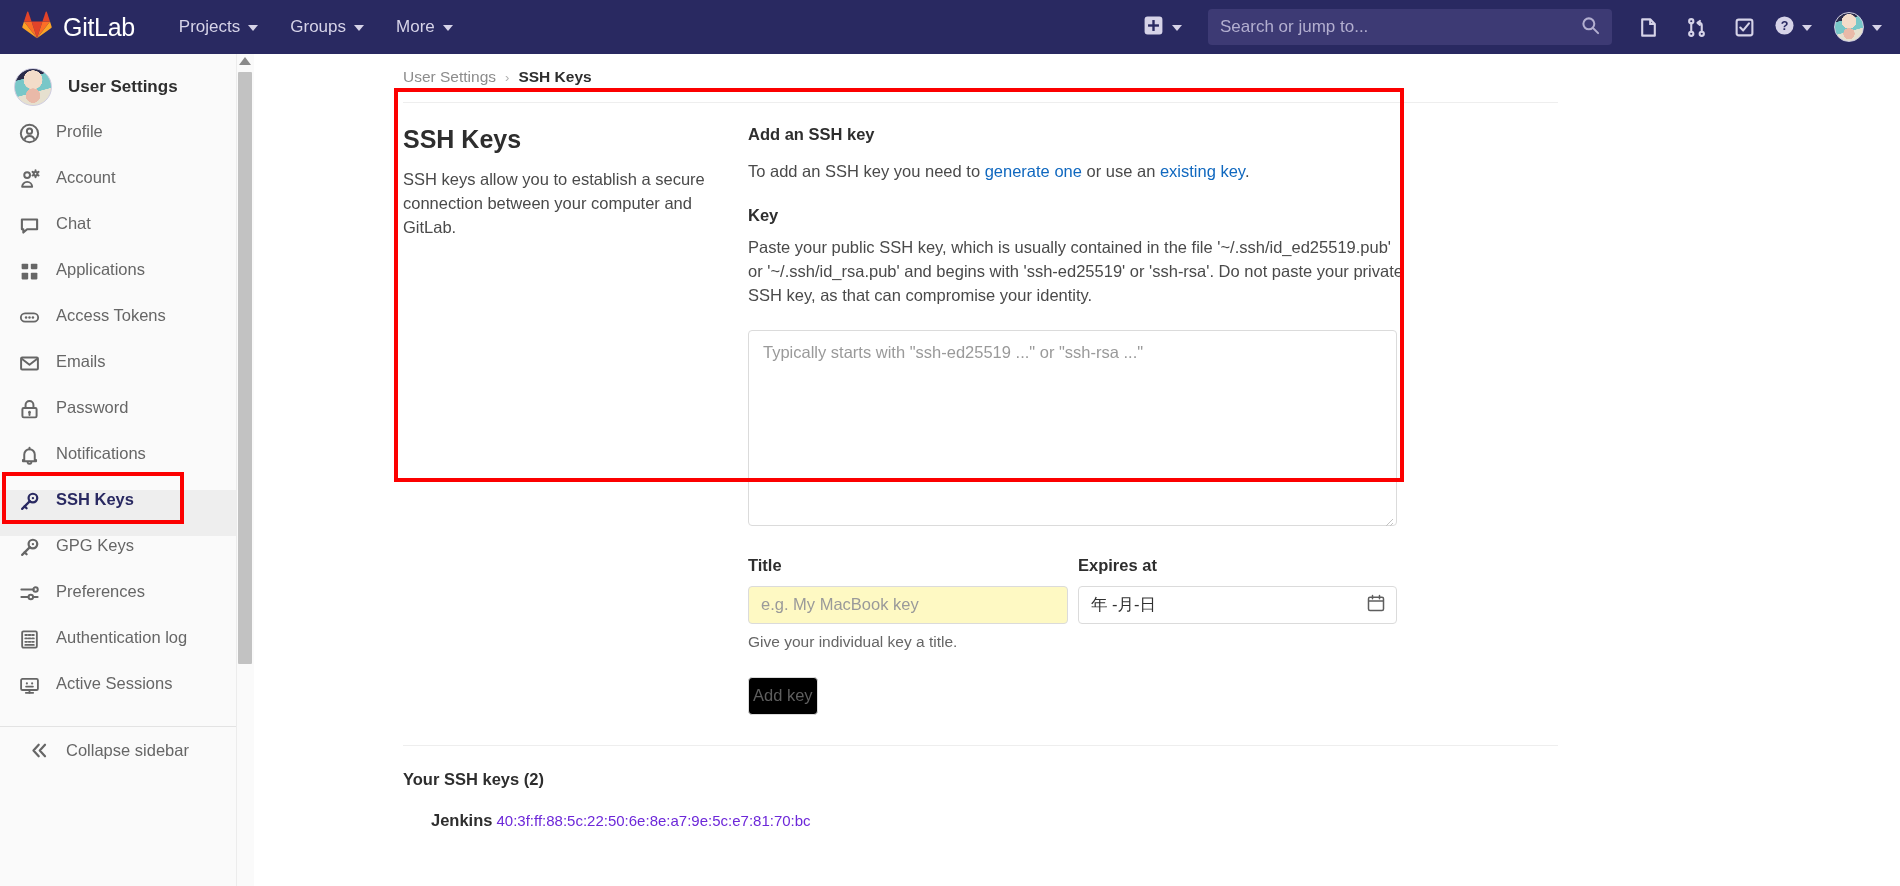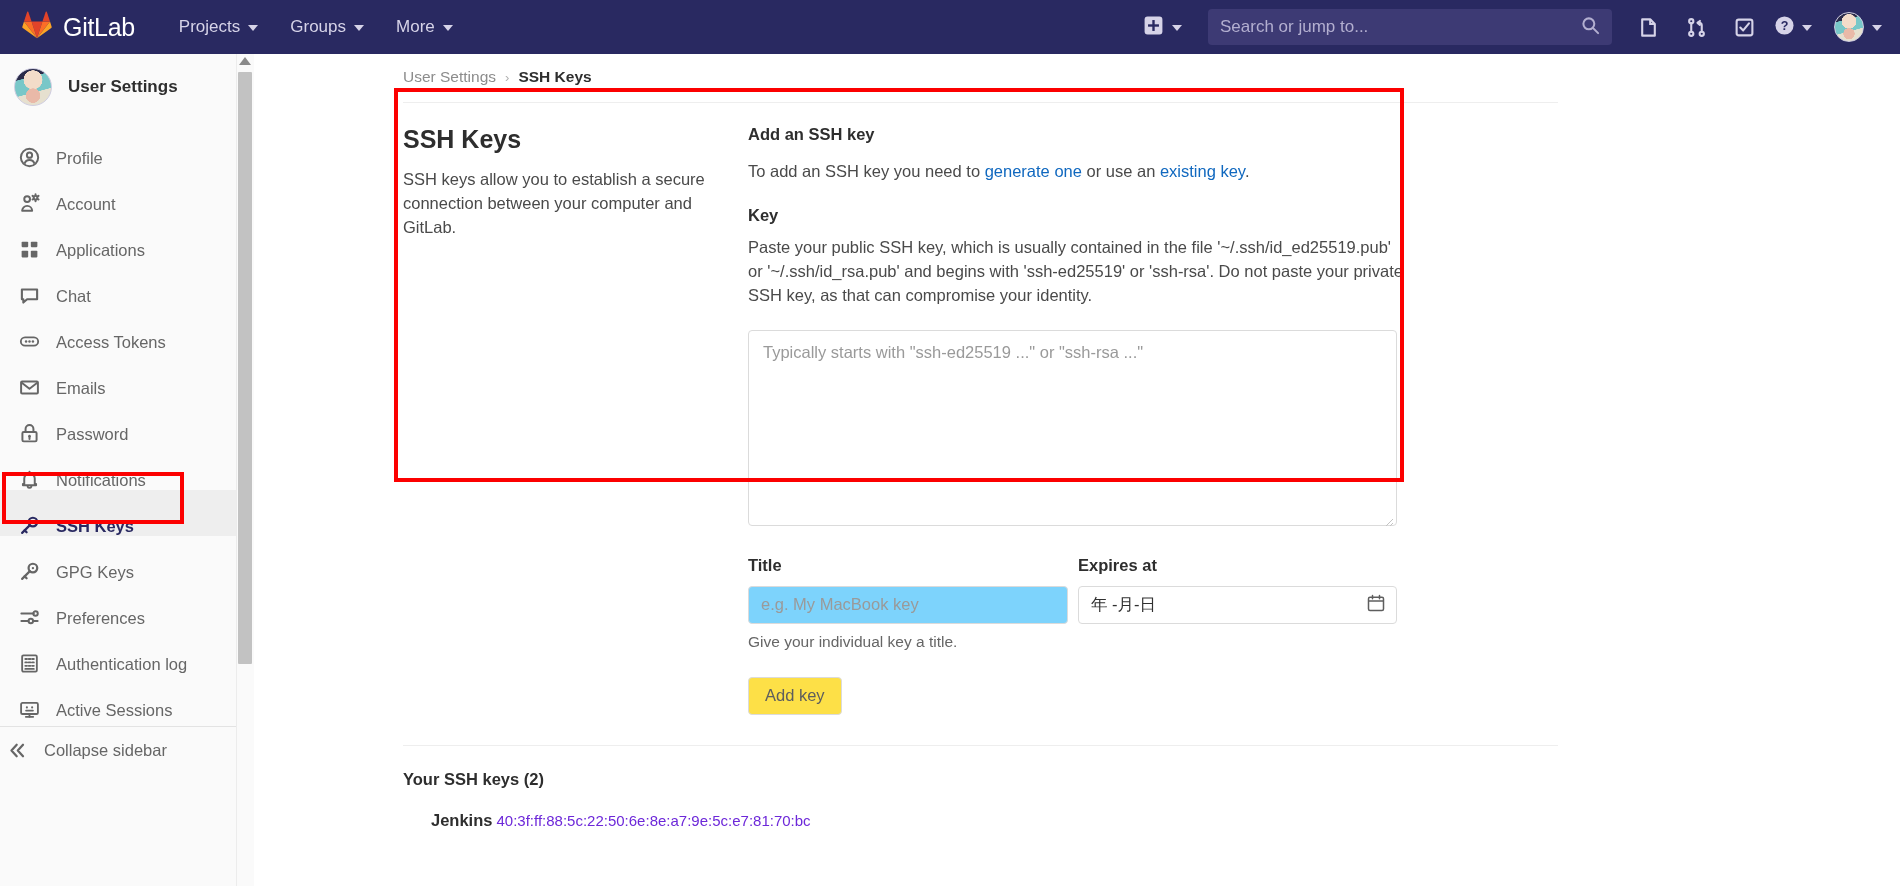--- a/index.html
+++ b/index.html
@@ -54,29 +54,29 @@
   .sidebar {
     position:absolute; left:0; top:54px; width:254px; height:832px;
     background:#fafafa; border-right:1px solid #e3e3e3;
     overflow:hidden;
   }
   .sb-header { display:flex; align-items:center; gap:16px; padding:14px 0 14px 14px; cursor:pointer; }
   .sb-header .avatar-img { width:38px; height:38px; }
   .sb-title { font-size:17px; font-weight:700; color:#2e2e2e; }
   .sb-list { padding-top:2px; }
   .sb-item {
-    display:flex; align-items:flex-end; gap:16px;
+    display:flex; align-items:flex-start; gap:16px;
     height:46px; padding-left:18px; color:#666; font-size:16.5px; cursor:pointer;
     position:relative;
   }
   .sb-item.active { background:#eeeeee; color:#292961; font-weight:700; }
   .sb-item.active .sb-ic { color:#292961; }
   .sb-ic { width:22px; height:22px; display:flex; align-items:center; justify-content:center; color:#666; flex:none; }
   .sb-sep { height:1px; background:#e3e3e3; margin:6px 0 0 0; }
-  .sb-collapse { display:flex; align-items:center; gap:16px; height:46px; padding-left:6px;
+  .sb-collapse { display:flex; align-items:center; gap:16px; height:46px; padding-left:28px;
     color:#666; font-size:16.5px; cursor:pointer; }
 
   
   .sb-scroll-track {
     position:absolute; right:0; top:54px; width:18px; height:832px;
     background:#fafafa; border-left:1px solid #ececec;
   }
   .sb-scroll-up {
     position:absolute; right:3px; top:3px; width:0; height:0;
     border-left:6px solid transparent; border-right:6px solid transparent;
@@ -116,32 +116,32 @@
   .ta::placeholder { color:#9a9a9a; }
   .ta-wrap { position:relative; width:649px; }
   .ta-grip { position:absolute; right:3px; bottom:3px; width:12px; height:12px; pointer-events:none; }
 
   .fields { display:flex; gap:10px; margin-top:26px; width:649px; }
   .f-title { width:320px; }
   .f-exp { width:319px; }
   .inp {
     width:100%; height:38px; border:1px solid #dbdbdb; border-radius:4px;
     padding:0 12px; font-size:16.5px; color:#303030; outline:none;
-    font-family:"Liberation Sans", sans-serif; background:#7dd3fc;
+    font-family:"Liberation Sans", sans-serif; background:#fef9c3;
   }
   .inp::placeholder { color:#9a9a9a; }
   .date-inp { display:flex; align-items:center; justify-content:space-between;
     width:100%; height:38px; border:1px solid #dbdbdb; border-radius:4px;
     padding:0 10px 0 12px; background:#fff; cursor:text; }
   .date-val { font-size:16.5px; color:#303030; }
   .helper { font-size:15.5px; color:#666; margin:9px 0 0 0; }
 
   .btn-add {
-    margin-top:26px; height:38px; padding:0 16px;
-    background:#fde047; border:1px solid #dbdbdb; border-radius:4px;
+    margin-top:26px; height:38px; padding:0 4px;
+    background:#000000; border:1px solid #dbdbdb; border-radius:4px;
     font-size:16.5px; color:#5e5e5e; cursor:pointer;
     font-family:"Liberation Sans", sans-serif;
   }
 
   .hr-bottom { height:1px; background:#eee; width:1155px; margin:30px 0 0 0; }
   .keys-title { font-size:16.5px; font-weight:700; color:#2e2e2e; margin:24px 0 0 0; }
   .key-row { display:flex; align-items:baseline; gap:4px; margin:22px 0 0 28px; }
   .key-name { font-size:16.5px; font-weight:700; color:#2e2e2e; }
   .key-fp { font-size:15px; color:#6d28d9; font-family:"Liberation Sans", sans-serif; }
 
@@ -279,37 +279,37 @@
             <path d="M2.4 13.6 a3.8 3.8 0 0 1 7.6 0 z" stroke-linejoin="round"></path>
             <circle cx="12.6" cy="3.6" r="1.4"></circle>
             <path d="M12.6 0.9 v1 M12.6 5.3 v1 M10.3 2.2 l.9 .6 M14 4.4 l.9 .6 M14.9 2.2 l-.9 .6 M11.2 4.4 l-.9 .6" stroke-linecap="round"></path>
           </svg>
         </span>
         <span>Account</span>
       </div>
 
       <div class="sb-item">
         <span class="sb-ic">
+          <svg width="21" height="21" viewBox="0 0 16 16" fill="none" stroke="currentColor" stroke-width="1.6">
+            <path d="M2.2 3.4 h11.6 v7.4 h-7.6 l-2.9 2.6 v-2.6 h-1.1 z" stroke-linejoin="round"></path>
+          </svg>
+        </span>
+        <span>Chat</span>
+      </div>
+
+      <div class="sb-item">
+        <span class="sb-ic">
           <svg width="21" height="21" viewBox="0 0 16 16" fill="currentColor">
             <rect x="2" y="2" width="5" height="4.2" rx="0.6"></rect>
             <rect x="9" y="2" width="5" height="4.2" rx="0.6"></rect>
             <rect x="2" y="9" width="5" height="5" rx="0.6"></rect>
             <rect x="9" y="9" width="5" height="5" rx="0.6"></rect>
           </svg>
         </span>
         <span>Applications</span>
-      </div>
-
-      <div class="sb-item">
-        <span class="sb-ic">
-          <svg width="21" height="21" viewBox="0 0 16 16" fill="none" stroke="currentColor" stroke-width="1.6">
-            <path d="M2.2 3.4 h11.6 v7.4 h-7.6 l-2.9 2.6 v-2.6 h-1.1 z" stroke-linejoin="round"></path>
-          </svg>
-        </span>
-        <span>Chat</span>
       </div>
 
       <div class="sb-item">
         <span class="sb-ic">
           <svg width="21" height="21" viewBox="0 0 16 16" fill="none" stroke="currentColor" stroke-width="1.4">
             <rect x="1.4" y="4.8" width="13.2" height="6.4" rx="3.2"></rect>
             <circle cx="5.4" cy="8" r="0.95" fill="currentColor" stroke="none"></circle>
             <circle cx="8" cy="8" r="0.95" fill="currentColor" stroke="none"></circle>
             <circle cx="10.6" cy="8" r="0.95" fill="currentColor" stroke="none"></circle>
           </svg>

